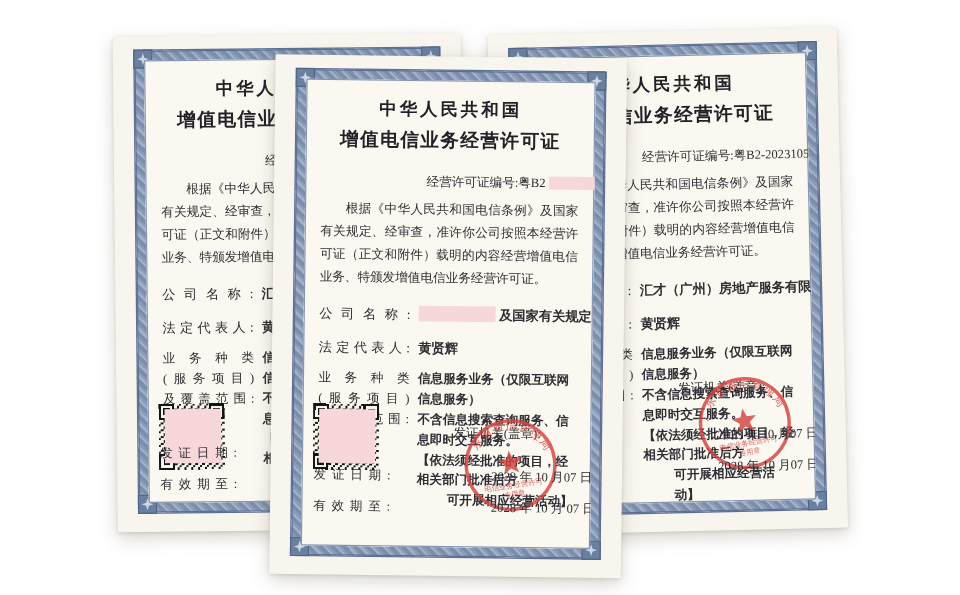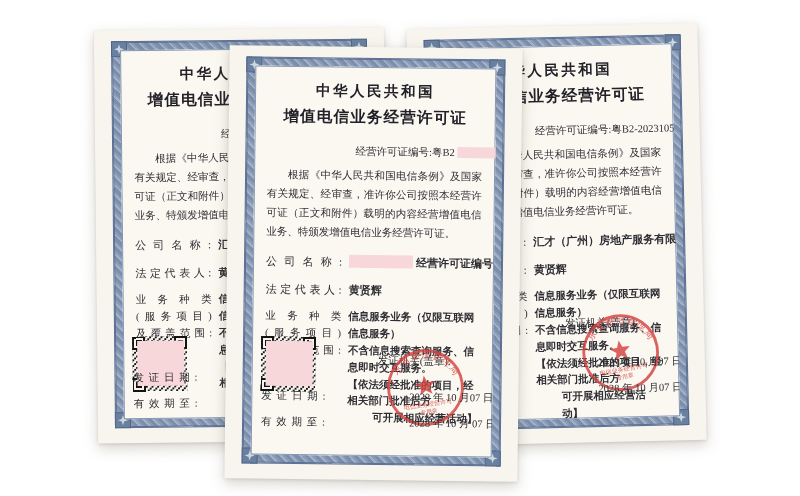--- a/index.html
+++ b/index.html
@@ -247,21 +247,21 @@
       <div class="inner">
         <div class="title">
           <div class="t1">中华人民共和国</div>
           <div class="t2">增值电信业务经营许可证</div>
         </div>
         <div class="license-line">
           <span>经营许可证编号:</span><span>粤B2</span><span class="redact redact-license"></span>
         </div>
         <p class="intro">根据《中华人民共和国电信条例》及国家有关规定、经审查，准许你公司按照本经营许可证（正文和附件）载明的内容经营增值电信业务、特颁发增值电信业务经营许可证。</p>
         <div class="field">
-          <span class="flabel">公司名称:</span><span class="redact redact-company"></span><span class="fvalue">经营许可证编号</span>
+          <span class="flabel">公司名称:</span><span class="redact redact-company"></span><span class="fvalue">及国家有关规定</span>
         </div>
         <div class="field">
           <span class="flabel">法定代表人:</span><span class="fvalue">黄贤辉</span>
         </div>
         <div class="biz">
           <div class="bizlabels">
             <div>业务种类</div>
             <div>(服务项目)</div>
             <div>及覆盖范围:</div>
           </div>

